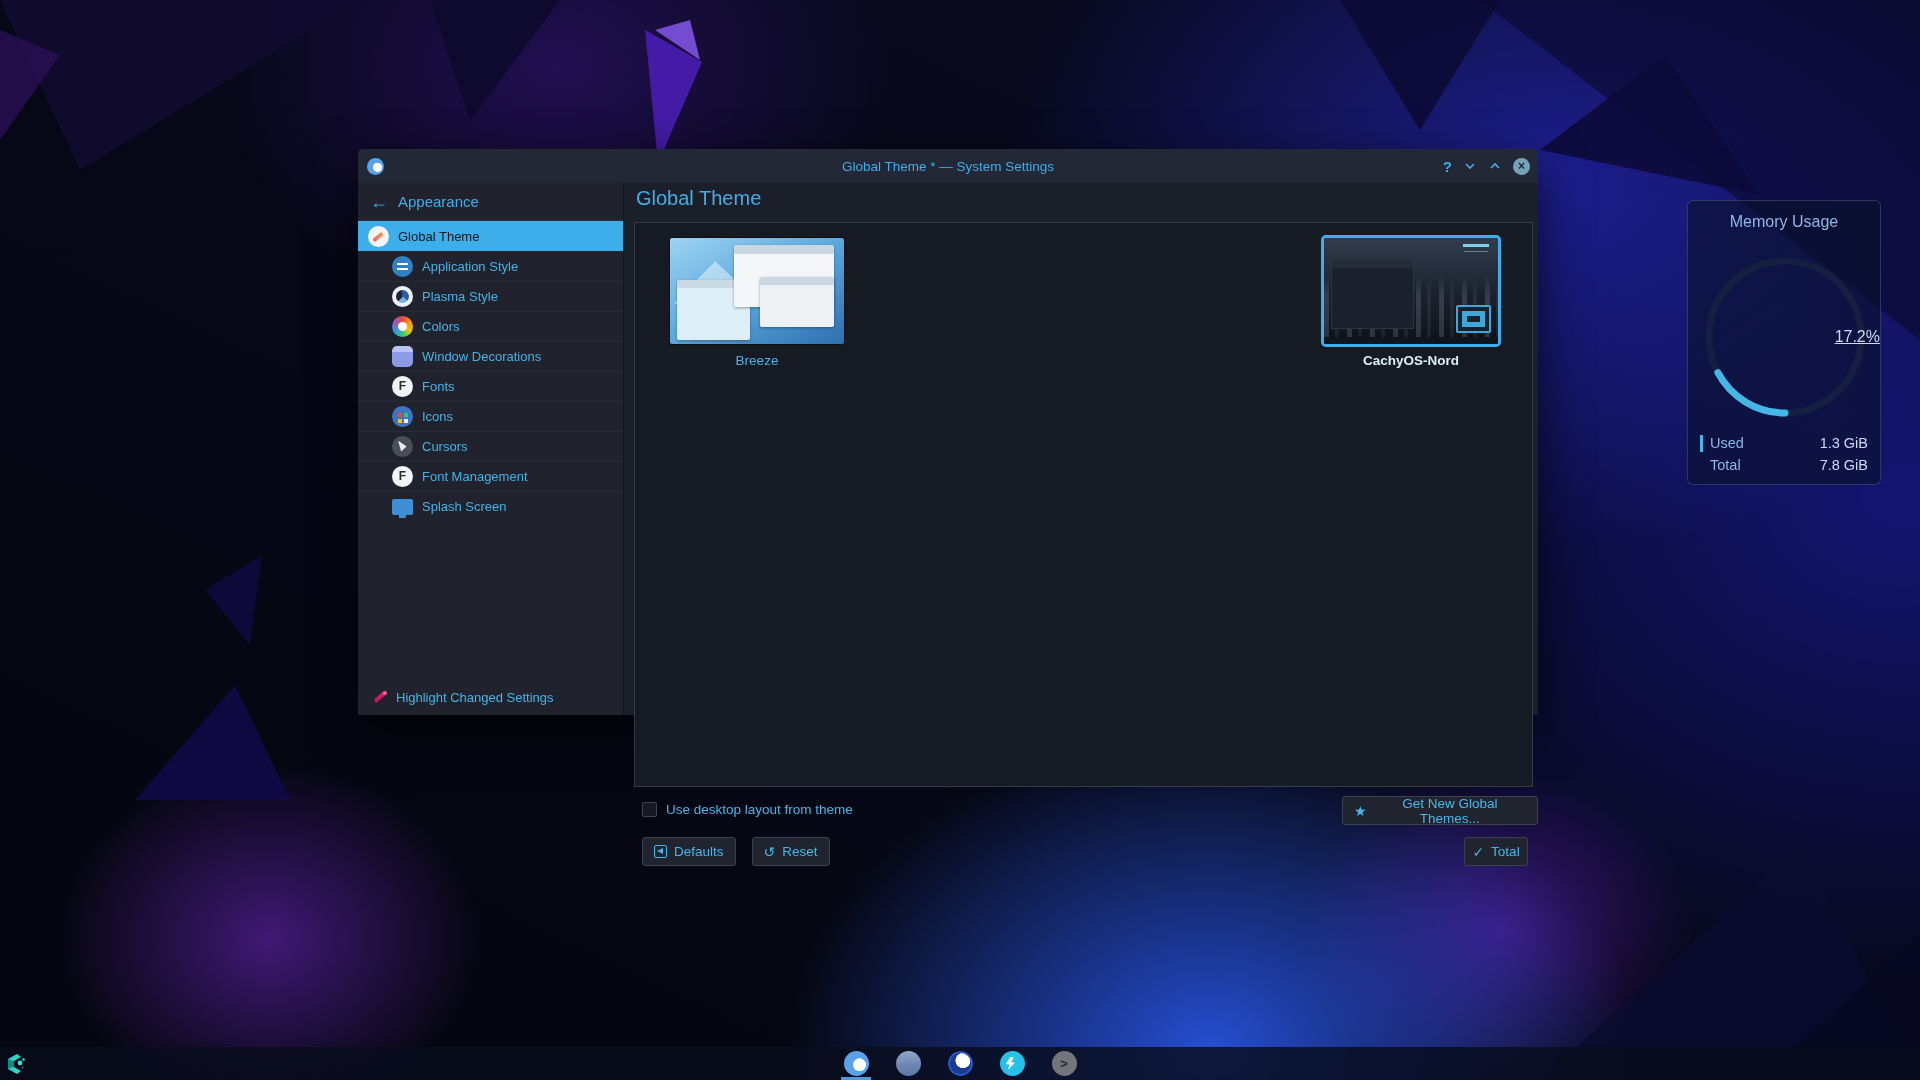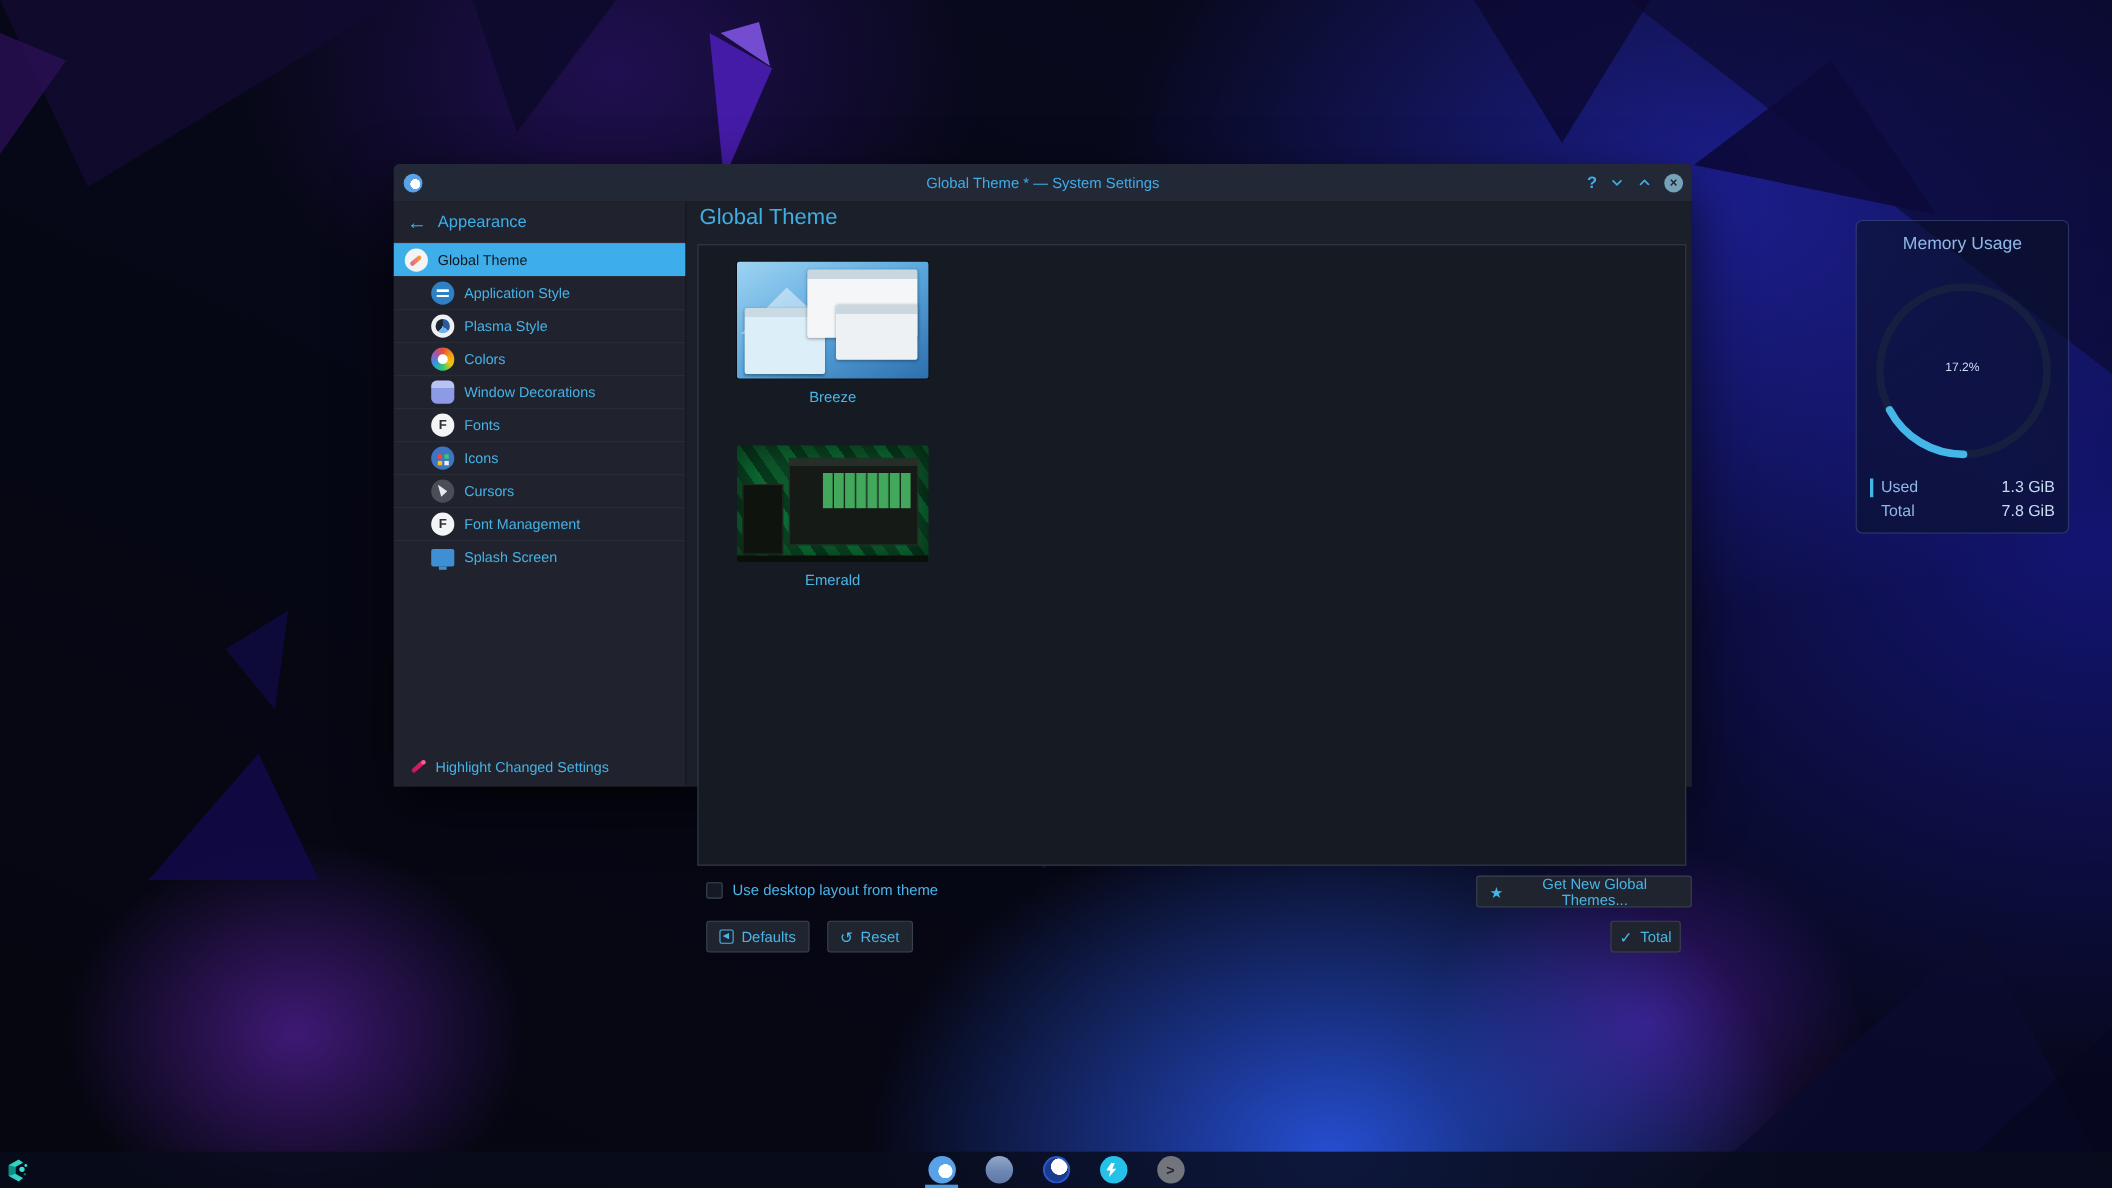--- a/index.html
+++ b/index.html
@@ -145,21 +145,21 @@
   .apply { position:absolute; left:840px; top:654px; width:64px; justify-content:center; }
   .defaults-ic { width:13px; height:13px; border:1.5px solid #48b5e8; border-radius:2px; position:relative; }
   .defaults-ic::after { content:''; position:absolute; left:2px; top:2px; width:6px; height:6px;
     background:#48b5e8; clip-path:polygon(0 50%, 100% 0, 100% 100%); }
 
   
   .mem { position:absolute; left:1687px; top:200px; width:194px; height:285px;
     background:rgba(11,17,40,.58); border:1px solid rgba(115,145,215,.30); border-radius:6px; }
   .mem-title { text-align:center; margin-top:12px; color:#8fb8e6; font-size:16px; }
   .mem-ring { position:absolute; left:0; top:26px; }
-  .mem-pct { position:absolute; left:0; right:0; top:127px; text-align:center; color:#c8ddf2; font-size:11px; }
+  .mem-pct { position:absolute; left:0; right:0; top:127px; text-align:right; color:#c8ddf2; font-size:16px;text-decoration:underline; }
   .mem-legend { position:absolute; left:12px; right:12px; bottom:8px; }
   .mem-row { display:flex; align-items:center; height:22px; font-size:14.5px; }
   .mem-row .lbl { color:#8fb8e6; }
   .mem-row .val { margin-left:auto; color:#c8ddf2; }
   .used-mark { width:3px; height:17px; background:#45b6e8; margin-right:7px; }
   .mem-row.total { padding-left:10px; }
 
   
   .taskbar { position:absolute; left:0; right:0; bottom:0; height:33px; background:rgba(9,12,28,.82);
     display:flex; align-items:center; }
@@ -285,30 +285,31 @@
             <div class="thumb t-breeze">
               <div class="w wa"></div>
                 <div class="w wb"></div>
                 <div class="w wc"></div>
             </div>
             <div class="card-label">Breeze</div>
           </div>
 
 
 
-
-          <div class="card" style="left:33px; top:182px;">
-            <div class="thumb t-emerald">
-              <div class="menu2"></div>
-                <div class="fm"></div>
-                <div class="grid"></div>
-                <div class="bar2"></div>
+          <div class="card sel" style="left:687px; top:15px;">
+            <div class="thumb t-nord">
+              <div class="city"></div>
+                <div class="menu"></div>
+                <div class="widget"></div>
+              <div class="clk"></div>
+                <div class="bar"></div>
             </div>
-            <div class="card-label">Emerald</div>
+            <div class="card-label">CachyOS-Nord</div>
           </div>
+
         </div>
 
         <div class="chk-row">
           <span class="checkbox"></span>
           <span class="chk-label">Use desktop layout from theme</span>
         </div>
 
         <button class="btn getnew">
           <span class="gl">★</span>
           <span>Get New Global Themes...</span>

